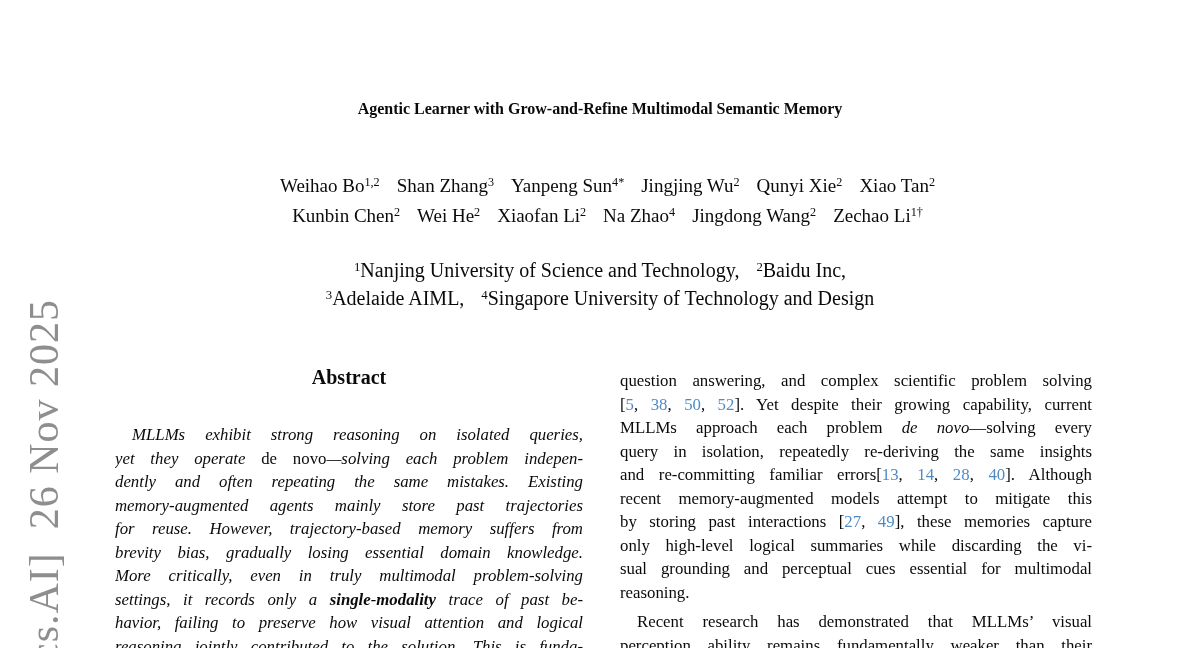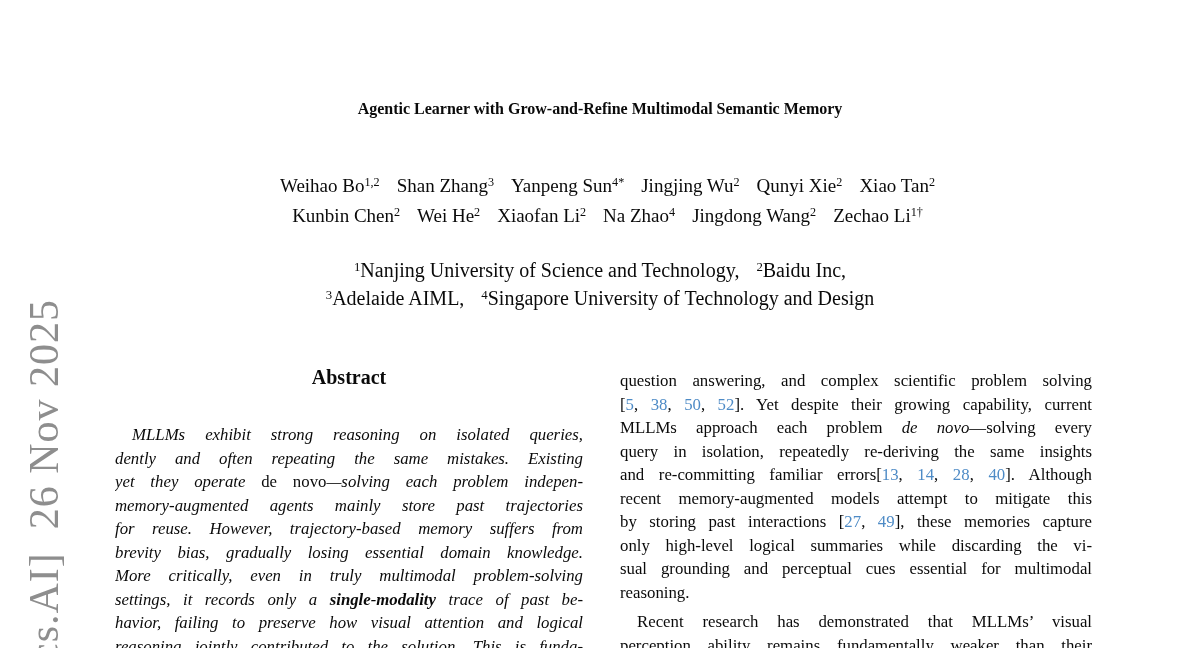--- a/index.html
+++ b/index.html
@@ -72,22 +72,22 @@
 
   <div class="affils">
       <div class="tline"><span class="seg-sup">1</span><span class="seg-r">Nanjing University of Science and Technology,</span><span class="seg-gap"></span><span class="seg-sup">2</span><span class="seg-r">Baidu Inc,</span></div>
       <div class="tline"><span class="seg-sup">3</span><span class="seg-r">Adelaide AIML,</span><span class="seg-gap"></span><span class="seg-sup">4</span><span class="seg-r">Singapore University of Technology and Design</span></div>
     </div>
 
   <div class="col col-left">
     <div class="abs-head">Abstract</div>
     <div class="abs-body body-lines">
         <div class="tline jline ind"><span class="seg-i">MLLMs exhibit strong reasoning on isolated queries,</span></div>
+        <div class="tline jline"><span class="seg-i">yet they operate </span><span class="seg-r">de novo</span><span class="seg-i">—solving each problem indepen-</span></div>
         <div class="tline jline"><span class="seg-i">dently and often repeating the same mistakes.  Existing</span></div>
-        <div class="tline jline"><span class="seg-i">yet they operate </span><span class="seg-r">de novo</span><span class="seg-i">—solving each problem indepen-</span></div>
         <div class="tline jline"><span class="seg-i">memory-augmented agents mainly store past trajectories</span></div>
         <div class="tline jline"><span class="seg-i">for reuse.  However, trajectory-based memory suffers from</span></div>
         <div class="tline jline"><span class="seg-i">brevity bias, gradually losing essential domain knowledge.</span></div>
         <div class="tline jline"><span class="seg-i">More critically, even in truly multimodal problem-solving</span></div>
         <div class="tline jline"><span class="seg-i">settings, it records only a </span><span class="seg-bi">single-modality</span><span class="seg-i"> trace of past be-</span></div>
         <div class="tline jline"><span class="seg-i">havior, failing to preserve how visual attention and logical</span></div>
         <div class="tline jline"><span class="seg-i">reasoning jointly contributed to the solution. This is funda-</span></div>
       </div>
   </div>
 

